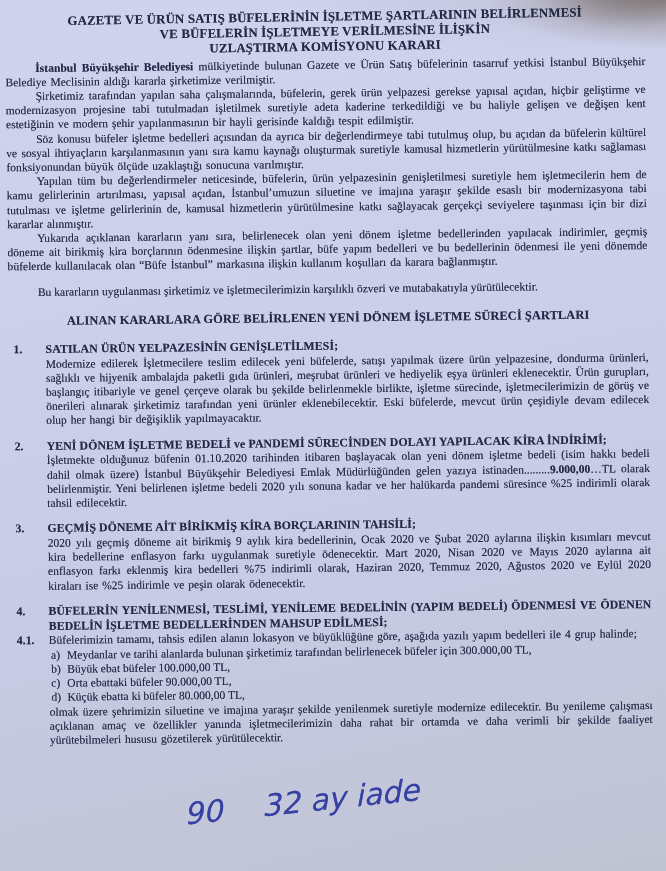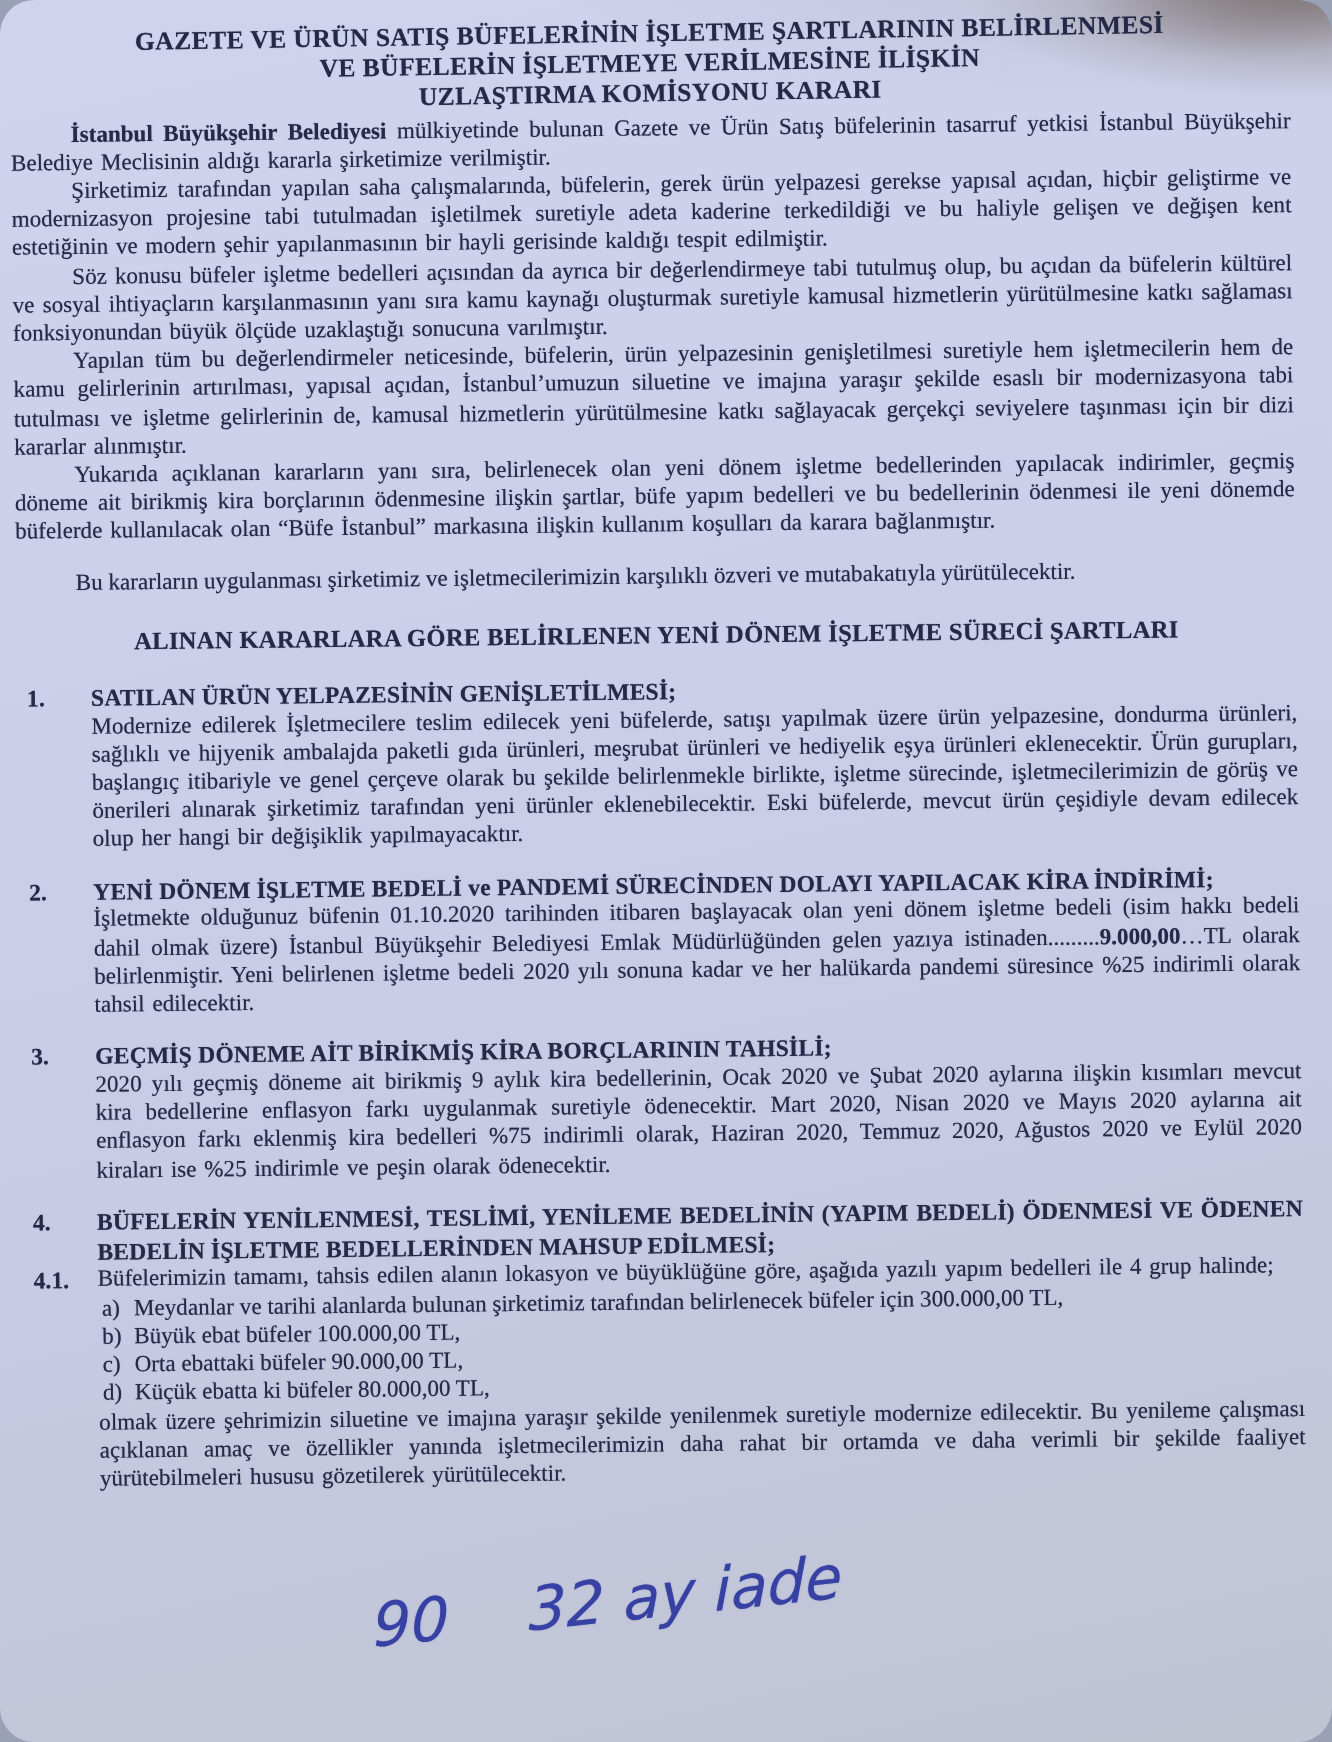--- a/index.html
+++ b/index.html
@@ -6,21 +6,20 @@
   .page{
     position:relative;
     width:666px;height:871px;
     overflow:hidden;
     background:
       radial-gradient(ellipse 260px 70px at 100% 0%, rgba(112,98,88,0.55), rgba(112,98,88,0) 70%),
       radial-gradient(ellipse 420px 120px at 85% -4%, rgba(120,110,100,0.18), rgba(120,110,100,0) 75%),
       linear-gradient(168deg,#cfd3ee 0%,#cbcfea 38%,#c6cae2 68%,#c2c6d8 88%,#bfc3d2 100%);
     font-family:"Liberation Serif", serif;
     color:#232946;
-    border-radius:17px;
   }
   .content{
     position:absolute;left:0;top:0;width:666px;
     padding:10px 18px 0 8px;
     box-sizing:border-box;
     transform:rotate(-0.65deg);
     transform-origin:45% 40%;
     text-shadow:0 0 0.5px rgba(30,36,70,0.55);
   }
   .title-wrap{ text-align:center; font-weight:bold; font-size:12.8px; line-height:15.2px;

